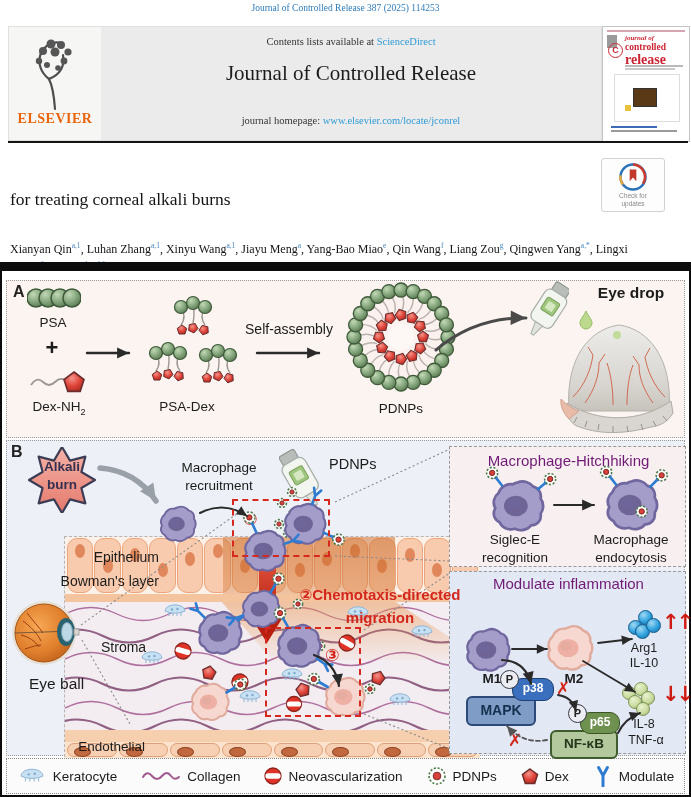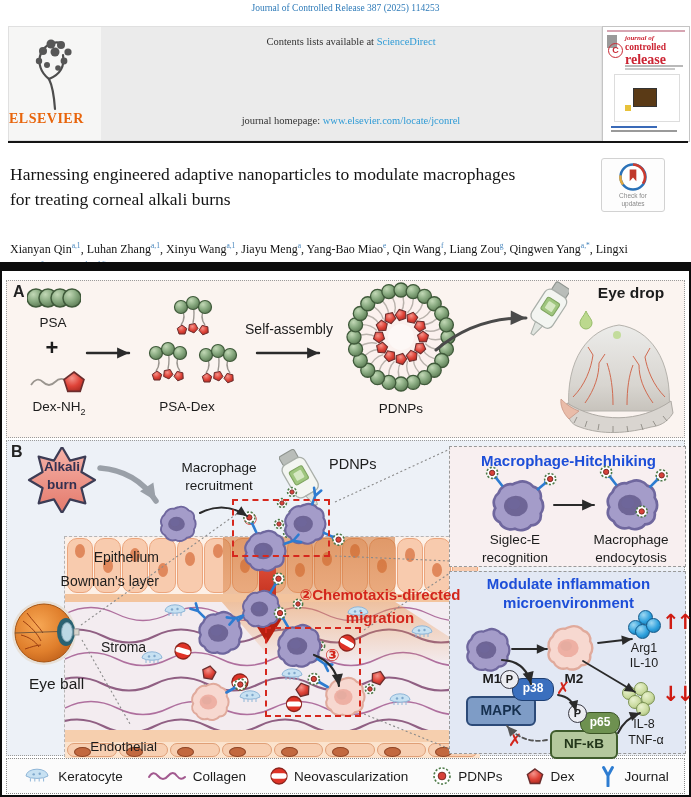--- a/index.html
+++ b/index.html
@@ -3,21 +3,21 @@
 <meta charset="utf-8">
 <style>
   html,body{margin:0;padding:0;background:#fff;}
   .page{position:relative;width:691px;height:797px;background:#fff;overflow:hidden;
         font-family:"Liberation Serif","DejaVu Serif",serif;color:#1a1a1a;}
   .abs{position:absolute;}
   
   .citation{top:3px;left:0;width:100%;text-align:center;font-size:9.5px;color:#2d7ab8;}
   .banner{top:26px;left:8px;width:592px;height:113px;background:#ebebeb;border:1px solid #e0e0e0;}
   .logo-cell{left:0;top:0;width:92px;height:113px;background:#f6f6f5;text-align:center;}
-  .elsevier-txt{width:100%;top:84px;left:0;text-align:left;font-size:14px;font-weight:bold;color:#e8650c;letter-spacing:.5px;}
+  .elsevier-txt{width:100%;top:84px;left:0;text-align:center;font-size:14px;font-weight:bold;color:#e8650c;letter-spacing:.5px;}
   .contents-line{top:9px;left:92px;width:500px;text-align:center;font-size:10.5px;color:#333;}
   .sd-link{color:#2f9bd6;}
   .journal-title{top:34px;left:92px;width:500px;text-align:center;font-size:21px;color:#1c1c1c;}
   .homepage-line{top:88px;left:92px;width:500px;text-align:center;font-size:10.5px;color:#333;}
   .hp-link{color:#2f9bd6;}
   .cover{top:26px;left:602px;width:86px;height:114px;background:#fff;border:1px solid #c4c4c4;}
   .cv-topline{top:3px;left:4px;width:78px;height:2px;background:#d6a5b2;}
   .cv-logo{top:8px;left:4px;width:10px;height:13px;background:#9a9a9a;}
   .cv-c{top:16px;left:5px;width:13px;height:13px;border:1.6px solid #c92a35;border-radius:50%;
         font-family:"Liberation Sans",sans-serif;font-size:9px;font-weight:bold;color:#c92a35;text-align:center;line-height:13px;}
@@ -47,21 +47,21 @@
           border-left:2px solid #0c0c0c;border-right:2px solid #0c0c0c;border-bottom:2px solid #0c0c0c;box-sizing:border-box;
           font-family:"Liberation Sans","DejaVu Sans",sans-serif;color:#1c1c1c;}
   .topbar{top:0;left:0;width:100%;height:9px;background:#0c0c0c;}
   .panelA{top:18px;left:4px;width:679px;height:158px;background:#fbf4f0;border:1px dotted #9a9a9a;box-sizing:border-box;}
   .panelB{top:178px;left:4px;width:679px;height:316px;background:#edf1f7;border:1px dotted #9a9a9a;box-sizing:border-box;}
   .legendbar{top:496px;left:4px;width:679px;height:36px;background:#fbfbfb;border:1.5px dotted #8a8a8a;box-sizing:border-box;
              display:flex;align-items:center;justify-content:center;gap:24px;}
   .pan-label{font-size:16px;font-weight:bold;color:#222;}
   .figtxt{font-size:13.5px;color:#1c1c1c;}
   .figtxt-c{font-size:13.5px;color:#1c1c1c;text-align:center;}
-  .red-title{font-size:15px;font-weight:bold;color:#1d4ed8;text-align:center;}
+  .red-title{font-size:15px;font-weight:normal;color:#701a75;text-align:center;}
   .red-step{font-family:"DejaVu Sans",sans-serif;font-size:17px;color:#d3261c;font-weight:bold;}
   .chemo{font-size:15px;font-weight:bold;color:#d3261c;text-align:center;line-height:1.45;}
   .cs{border:1px dashed #b5b5b5;box-sizing:border-box;background:#f3ecef;}
   .epi-row{top:0;left:0;width:415px;height:57px;display:flex;gap:1px;padding:1px 2px;box-sizing:border-box;background:#fdf0e6;}
   .epi-cell{flex:1;background:#f8cbae;border:1px solid #eba57d;border-radius:10px;position:relative;}
   .epi-nuc{position:absolute;left:50%;margin-left:-5px;width:10px;height:14px;border-radius:50%;background:#e0885c;}
   .bowman{top:57px;left:0;width:415px;height:8px;background:#f3c49e;}
   .stroma{top:65px;left:0;width:415px;height:128px;background:#f3ecf0;}
   .descemet{top:193px;left:0;width:415px;height:12px;background:#f6cfae;}
   .endo-row{top:205px;left:0;width:415px;height:16px;background:#fbe3cd;display:flex;gap:2px;padding:1px 2px;box-sizing:border-box;}
@@ -164,20 +164,21 @@
             <circle cx="18" cy="30" r="3"></circle>
             <circle cx="29" cy="33" r="2.8"></circle>
         </g>
       </svg>
       <div class="abs elsevier-txt">ELSEVIER</div>
     </div>
     <div class="abs contents-line">
       <span>Contents lists available at</span>
       <span class="sd-link">ScienceDirect</span>
     </div>
+    <div class="abs journal-title">Journal of Controlled Release</div>
     <div class="abs homepage-line">
       <span>journal homepage:</span>
       <span class="hp-link">www.elsevier.com/locate/jconrel</span>
     </div>
   </div>
 
   <div class="abs cover">
     <div class="abs cv-topline"></div>
     <div class="abs cv-logo"></div>
     <div class="abs cv-c">C</div>
@@ -189,21 +190,21 @@
     <div class="abs cv-mosaic"></div>
     <div class="abs cv-dark"></div>
     <div class="abs cv-yellow"></div>
     <div class="abs cv-b1"></div>
     <div class="abs cv-b2"></div>
   </div>
 
   <div class="abs rule"></div>
 
   <div class="abs art-title">
-    <span>Harnessing engineered adaptive nanoparticles to modulate macrophages</span><br>
+    <br>
     <span>for treating corneal alkali burns</span>
   </div>
 
   <div class="abs check-badge">
     <svg width="30" height="30" viewBox="0 0 36 36" style="margin:3px auto 0">
       <circle cx="18" cy="18" r="15" fill="#fff" stroke="#2b72b8" stroke-width="3"></circle>
       <path d="M18,3 a15,15 0 0 1 12,23" fill="none" stroke="#cc3b2f" stroke-width="3"></path>
       <path d="M6,27 a15,15 0 0 1 -3,-11" fill="none" stroke="#e2a73e" stroke-width="3"></path>
       <path d="M14,9 h8 v14 l-4,-4.5 -4,4.5 z" fill="#c0392b"></path>
     </svg>
@@ -501,21 +502,21 @@
             <div class="endo-cell">
               <div class="endo-nuc"></div>
             </div>
           </div>
       </div>
 
       <div class="abs figtxt" style="left:40px;top:108px;width:112px;text-align:right;font-size:14px">Epithelium</div>
       <div class="abs figtxt" style="left:14px;top:132px;width:138px;text-align:right;font-size:14px">Bowman's layer</div>
       <div class="abs figtxt" style="left:94px;top:198px;width:60px;font-size:14px">Stroma</div>
       <div class="abs figtxt" style="left:22px;top:234px;width:80px;font-size:15.5px">Eye ball</div>
-      <div class="abs figtxt" style="left:58px;top:298px;width:92px;text-align:right;font-size:13.5px">Endothelial</div>
+      <div class="abs figtxt" style="left:58px;top:298px;width:80px;text-align:right;font-size:13.5px">Endothelial</div>
 
       <svg class="abs" style="left:4px;top:156px" width="70" height="74" viewBox="0 0 70 74">
         <circle cx="33" cy="36" r="32" fill="#e7e0d7"></circle>
         <circle cx="33" cy="36" r="29" fill="url(#gOrange)" stroke="#a55413" stroke-width="1"></circle>
         <g fill="none" stroke="#9c3d10" stroke-width="1">
           <path d="M12,24 C20,30 26,36 30,44"></path>
             <path d="M10,38 C18,40 24,44 28,50"></path>
           <path d="M16,16 C22,24 28,30 32,36"></path>
             <path d="M14,52 C20,50 26,48 30,48"></path>
         </g>
@@ -541,21 +542,21 @@
         <div class="abs lab13" style="left:14px;top:84px;width:102px">
           <span>Siglec-E</span><br><span>recognition</span>
         </div>
         <div class="abs lab13" style="left:130px;top:84px;width:102px">
           <span>Macrophage</span><br><span>endocytosis</span>
         </div>
       </div>
 
       <div class="abs rbox mod" style="left:442px;top:130px;width:237px;height:183px">
         <div class="abs red-title" style="left:0;top:3px;width:237px;line-height:1.25">
-          <span>Modulate inflammation</span><br><span>microenvironment</span>
+          <span>Modulate inflammation</span><br>
         </div>
         <div class="abs lab13" style="left:24px;top:98px;width:36px;font-weight:600">M1</div>
         <div class="abs lab13" style="left:104px;top:98px;width:40px;font-weight:600">M2</div>
         <div class="abs dotclu" style="left:176px;top:38px;width:34px;height:30px">
           <span class="dotb" style="left:2px;top:10px"></span>
             <span class="dotb" style="left:12px;top:0"></span>
           <span class="dotb" style="left:9px;top:14px"></span>
             <span class="dotb" style="left:20px;top:8px"></span>
         </div>
         <div class="abs lab12" style="left:166px;top:68px;width:56px">Arg1</div>
@@ -626,21 +627,21 @@
             <g>
               <polygon points="9,2 16.608,7.5280000000000005 13.704,16.472 4.296,16.472 1.3920000000000003,7.5280000000000005" fill="url(#gRed)" stroke="#6b2d2d" stroke-width="1.44"></polygon>
             </g>
           </svg>
         <span>Dex</span>
       </div>
       <div class="leg-item">
         <svg id="li-receptor" width="20" height="22" viewBox="0 0 20 22">
             <path d="M10,21 L10,10.65 M10,10.65 L5.589285044841334,2.5762404306085713 M10,10.65 L14.410714955158667,2.576240430608573" fill="none" stroke="#2d7cd1" stroke-width="2.9899999999999998" stroke-linecap="round"></path>
           </svg>
-        <span>Journal</span>
+        <span>Modulate</span>
       </div>
     </div>
 
     <svg class="abs" id="ov" style="left:0;top:0;pointer-events:none;z-index:5" width="691" height="535" viewBox="0 0 691 535">
         <g transform="translate(0,-262)">
           <g>
             <path d="M163,611 a10,6.2 0 0 1 20,0 q-3.3000000000000003,2.2 -10,2.2 q-6.7,0 -10,-2.2 z" fill="#c7e1f2" stroke="#8fb6d8" stroke-width="1"></path>
             <path d="M167,613 l0,3" stroke="#8fb6d8" stroke-width="1"></path>
             <path d="M171,613 l0,3" stroke="#8fb6d8" stroke-width="1"></path>
             <path d="M175,613 l0,3" stroke="#8fb6d8" stroke-width="1"></path>

